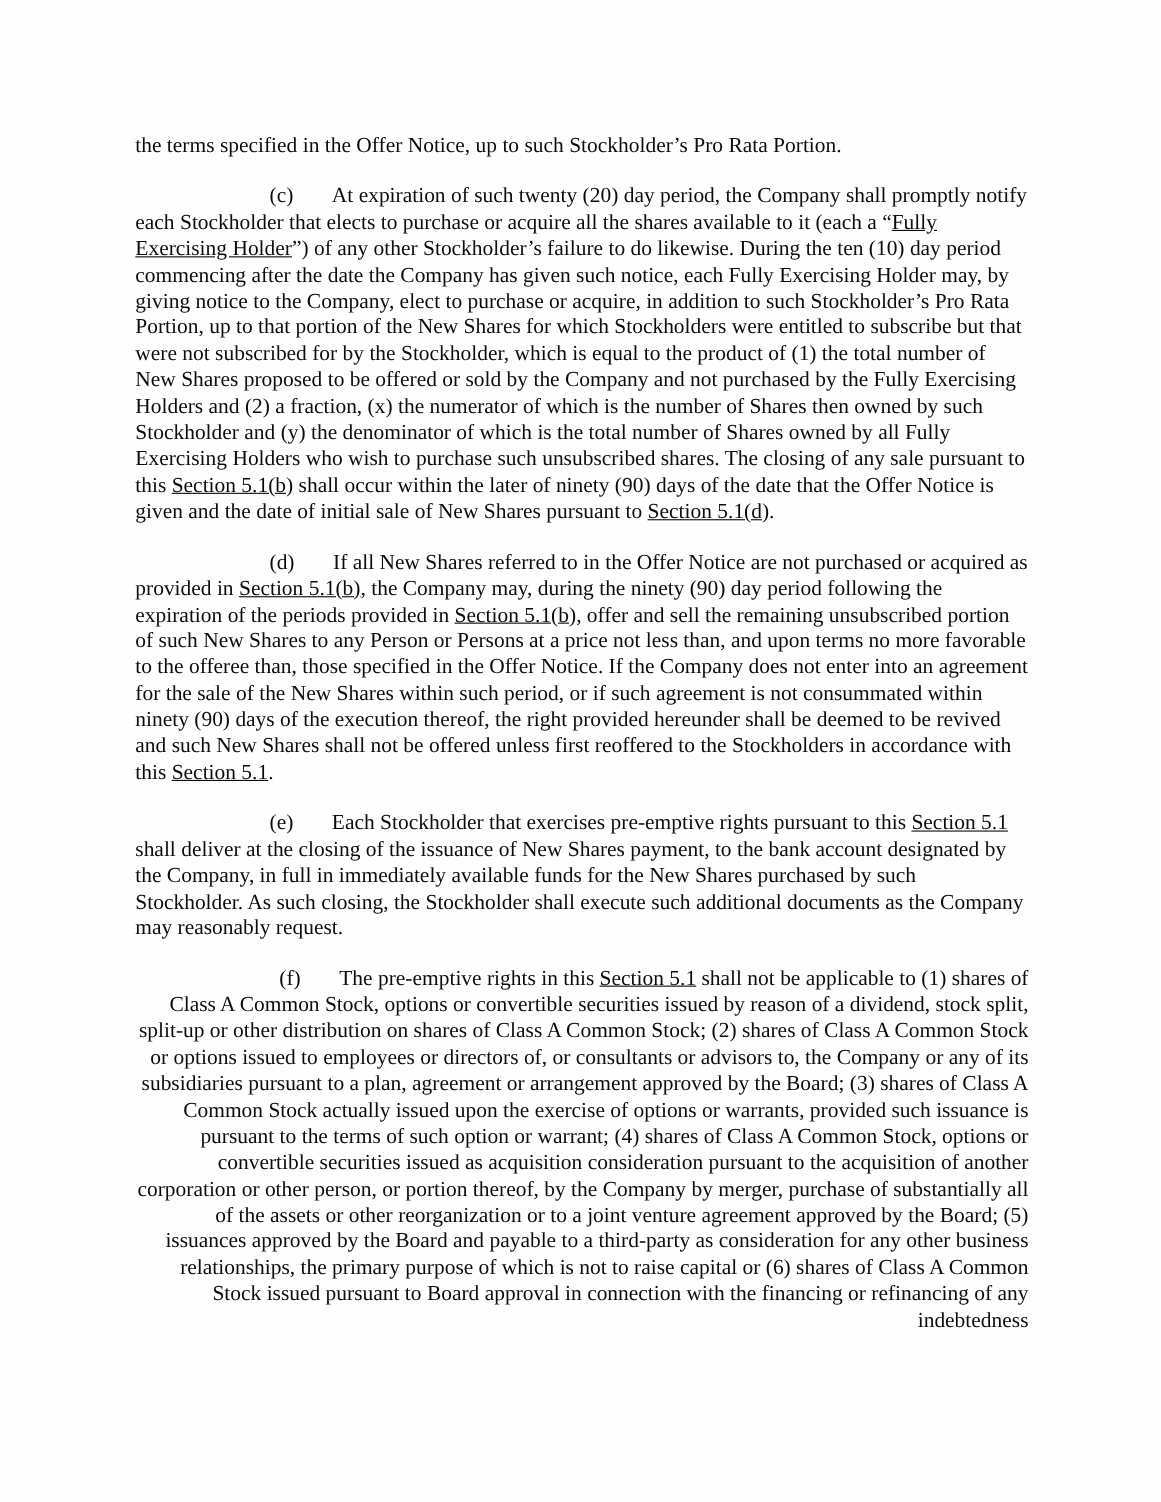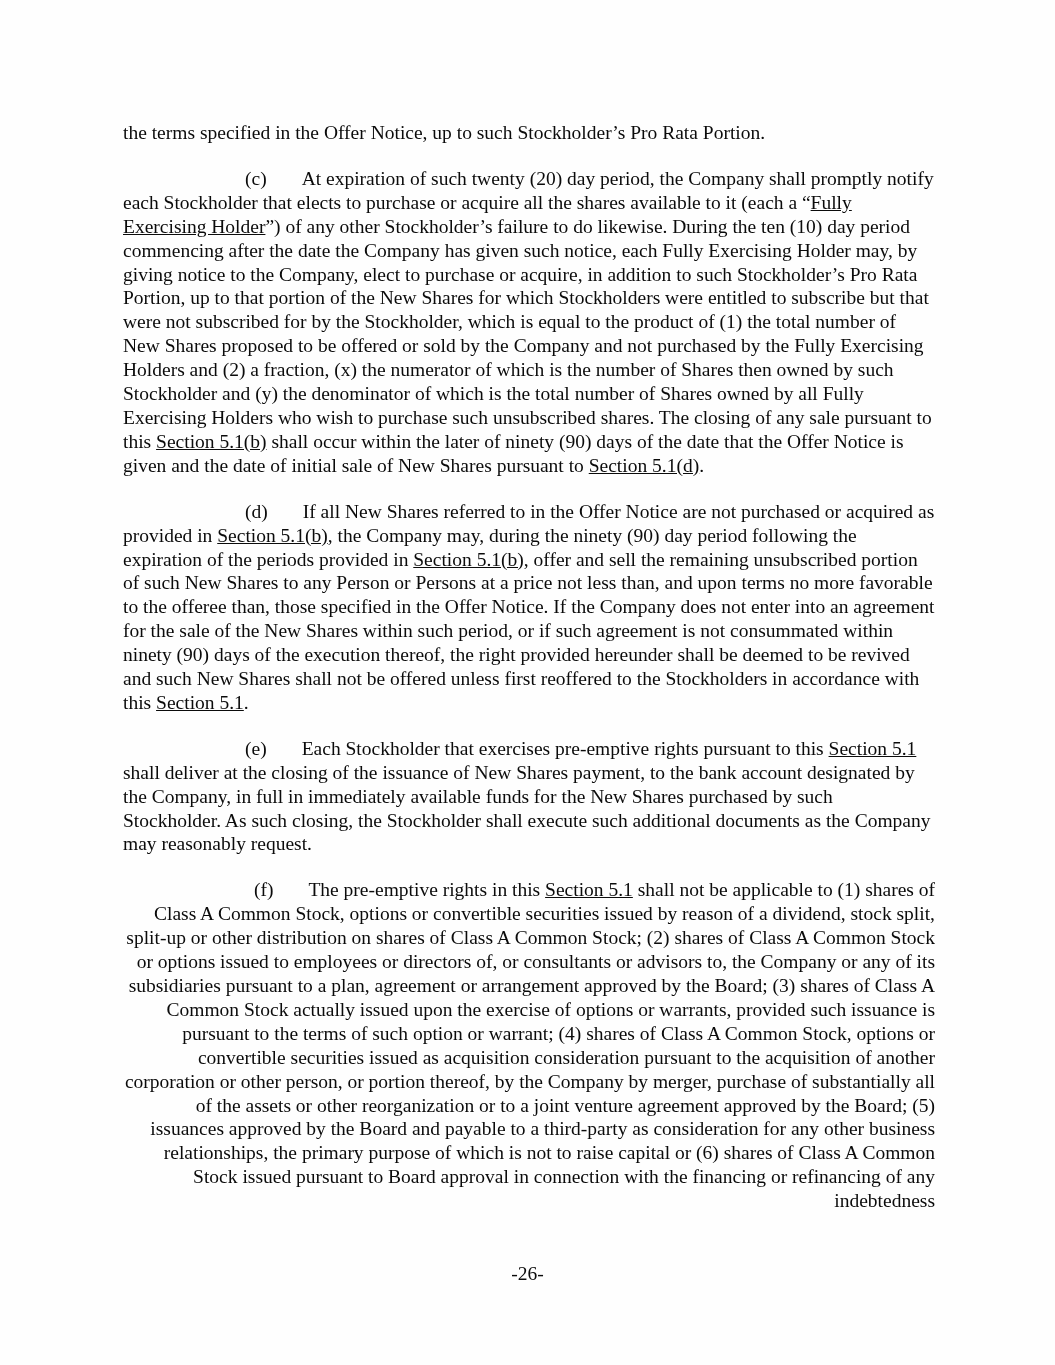--- a/index.html
+++ b/index.html
@@ -64,14 +64,13 @@
     <p class="para"><span class="tab"></span><span>(c)</span><span class="gap"></span><span>At expiration of such twenty (20) day period, the Company shall promptly notify each Stockholder that elects to purchase or acquire all the shares available to it (each a “</span><span class="u">Fully Exercising Holder</span><span>”) of any other Stockholder’s failure to do likewise.  During the ten (10) day period commencing after the date the Company has given such notice, each Fully Exercising Holder may, by giving notice to the Company, elect to purchase or acquire, in addition to such Stockholder’s Pro Rata Portion, up to that portion of the New Shares for which Stockholders were entitled to subscribe but that were not subscribed for by the Stockholder, which is equal to the product of (1) the total number of New Shares proposed to be offered or sold by the Company and not purchased by the Fully Exercising Holders and (2) a fraction, (x) the numerator of which is the number of Shares then owned by such Stockholder and (y) the denominator of which is the total number of Shares owned by all Fully Exercising Holders who wish to purchase such unsubscribed shares.  The closing of any sale pursuant to this </span><span class="u">Section 5.1(b)</span><span> shall occur within the later of ninety (90) days of the date that the Offer Notice is given and the date of initial sale of New Shares pursuant to </span><span class="u">Section 5.1(d)</span><span>.</span></p>
 
     <p class="para"><span class="tab"></span><span>(d)</span><span class="gap"></span><span>If all New Shares referred to in the Offer Notice are not purchased or acquired as provided in </span><span class="u">Section 5.1(b)</span><span>, the Company may, during the ninety (90) day period following the expiration of the periods provided in </span><span class="u">Section 5.1(b)</span><span>, offer and sell the remaining unsubscribed portion of such New Shares to any Person or Persons at a price not less than, and upon terms no more favorable to the offeree than, those specified in the Offer Notice. If the Company does not enter into an agreement for the sale of the New Shares within such period, or if such agreement is not consummated within ninety (90) days of the execution thereof, the right provided hereunder shall be deemed to be revived and such New Shares shall not be offered unless first reoffered to the Stockholders in accordance with this </span><span class="u">Section 5.1</span><span>.</span></p>
 
     <p class="para"><span class="tab"></span><span>(e)</span><span class="gap"></span><span>Each Stockholder that exercises pre-emptive rights pursuant to this </span><span class="u">Section 5.1</span><span> shall deliver at the closing of the issuance of New Shares payment, to the bank account designated by the Company, in full in immediately available funds for the New Shares purchased by such Stockholder.  As such closing, the Stockholder shall execute such additional documents as the Company may reasonably request.</span></p>
 
     <p class="para"><span class="tab"></span><span>(f)</span><span class="gap"></span><span>The pre-emptive rights in this </span><span class="u">Section 5.1</span><span> shall not be applicable to (1) shares of Class A Common Stock, options or convertible securities issued by reason of a dividend, stock split, split-up or other distribution on shares of Class A Common Stock; (2) shares of Class A Common Stock or options issued to employees or directors of, or consultants or advisors to, the Company or any of its subsidiaries pursuant to a plan, agreement or arrangement approved by the Board; (3) shares of Class A Common Stock actually issued upon the exercise of options or warrants, provided such issuance is pursuant to the terms of such option or warrant; (4) shares of Class A Common Stock, options or convertible securities issued as acquisition consideration pursuant to the acquisition of another corporation or other person, or portion thereof, by the Company by merger, purchase of substantially all of the assets or other reorganization or to a joint venture agreement approved by the Board; (5) issuances approved by the Board and payable to a third-party as consideration for any other business relationships, the primary purpose of which is not to raise capital or (6) shares of Class A Common Stock issued pursuant to Board approval in connection with the financing or refinancing of any indebtedness</span></p>
 
   </div>
 
-  <div class="footer">-26-</div>
 </div>
 
 </body></html>

